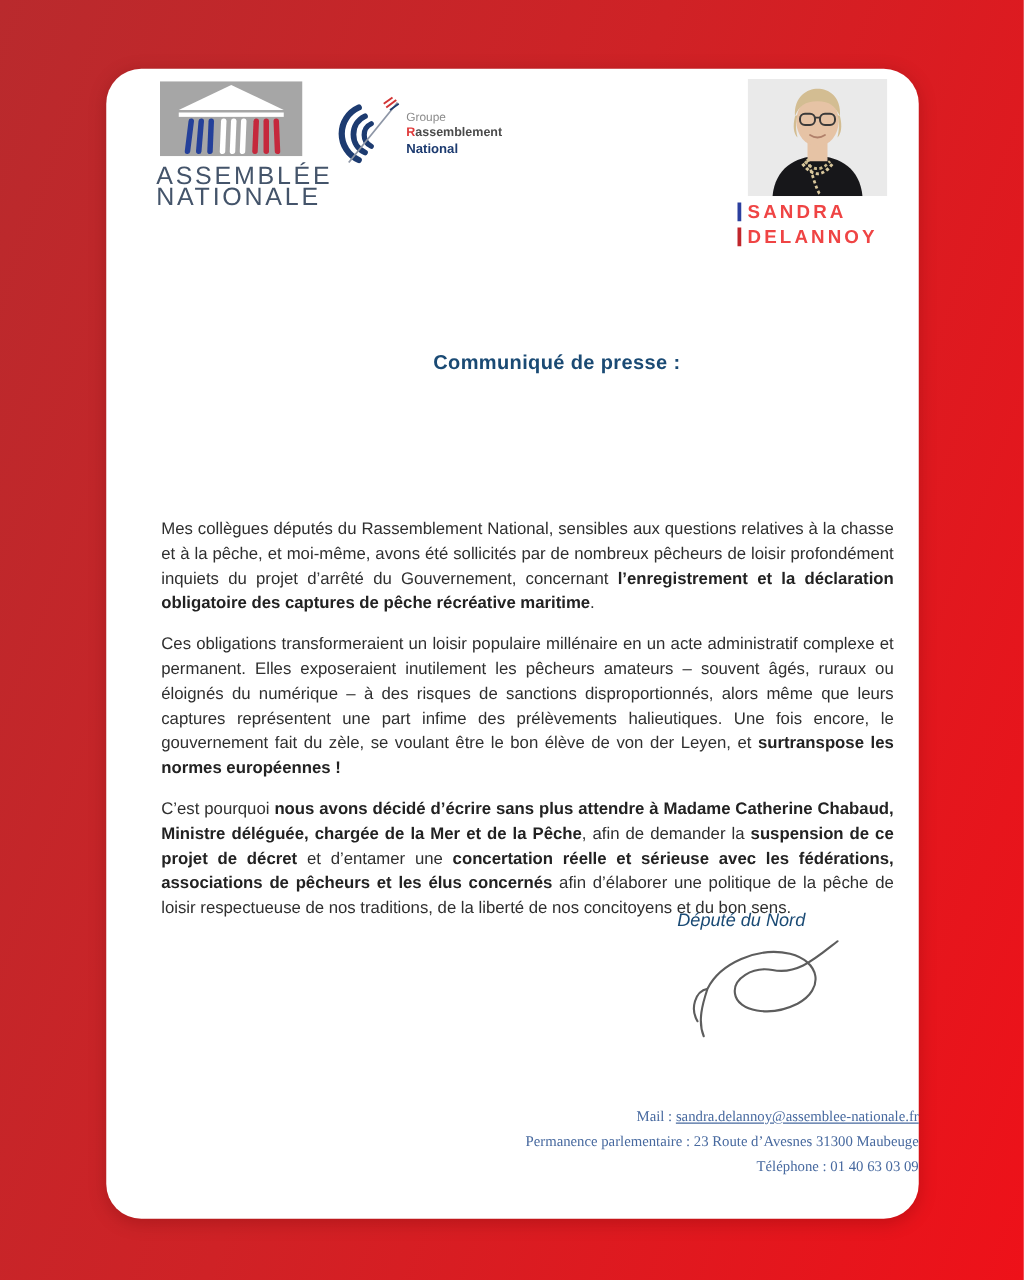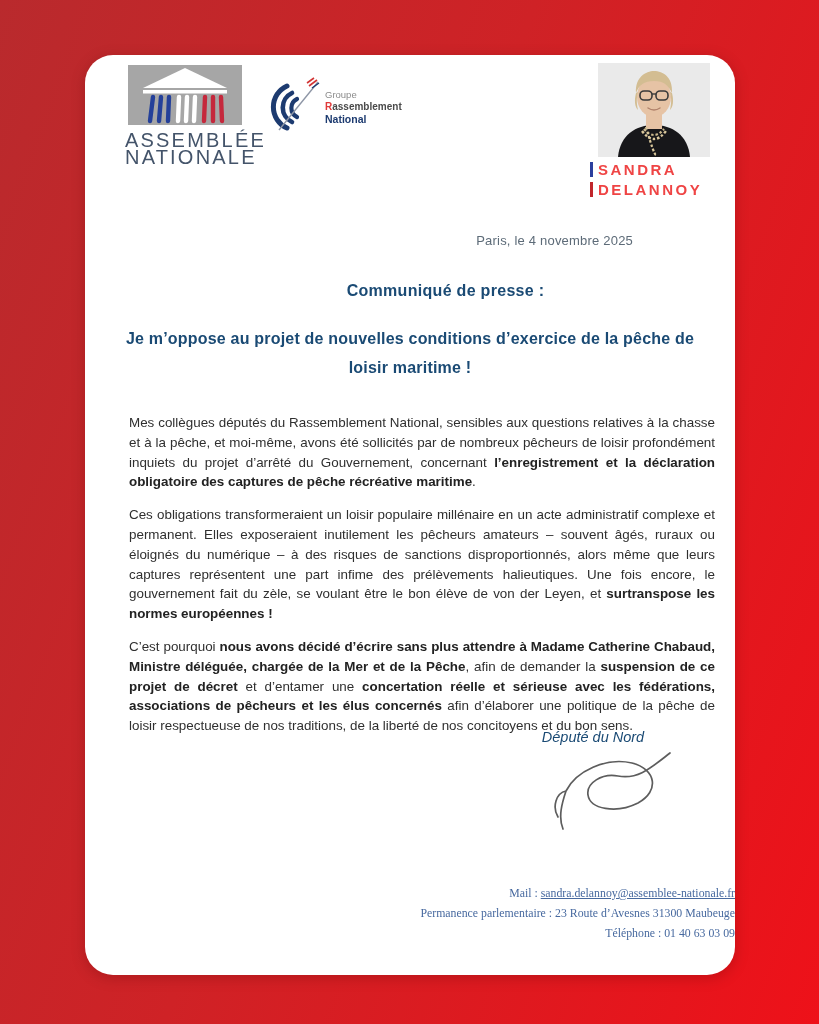--- a/index.html
+++ b/index.html
@@ -114,24 +114,22 @@
     <div class="deputy-row">
       <div class="bar bar-blue"></div>
       <span>SANDRA</span>
     </div>
     <div class="deputy-row">
       <div class="bar bar-red"></div>
       <span>DELANNOY</span>
     </div>
   </div>
 
-  <div class="dateline">Paris, le 4 novembre 2025</div>
 
   <div class="title">Communiqué de presse :</div>
-  <div class="headline">Je m’oppose au projet de nouvelles conditions d’exercice de la pêche de loisir maritime !</div>
 
   <div class="letter-body">
     <p><span>Mes collègues députés du Rassemblement National, sensibles aux questions relatives à la chasse et à la pêche, et moi-même, avons été sollicités par de nombreux pêcheurs de loisir profondément inquiets du projet d’arrêté du Gouvernement, concernant </span><b>l’enregistrement et la déclaration obligatoire des captures de pêche récréative maritime</b><span>.</span></p>
     <p><span>Ces obligations transformeraient un loisir populaire millénaire en un acte administratif complexe et permanent. Elles exposeraient inutilement les pêcheurs amateurs – souvent âgés, ruraux ou éloignés du numérique – à des risques de sanctions disproportionnés, alors même que leurs captures représentent une part infime des prélèvements halieutiques. Une fois encore, le gouvernement fait du zèle, se voulant être le bon élève de von der Leyen, et </span><b>surtranspose les normes européennes !</b></p>
     <p><span>C’est pourquoi </span><b>nous avons décidé d’écrire sans plus attendre à Madame Catherine Chabaud, Ministre déléguée, chargée de la Mer et de la Pêche</b><span>, afin de demander la </span><b>suspension de ce projet de décret</b><span> et d’entamer une </span><b>concertation réelle et sérieuse avec les fédérations, associations de pêcheurs et les élus concernés</b><span> afin d’élaborer une politique de la pêche de loisir respectueuse de nos traditions, de la liberté de nos concitoyens et du bon sens.</span></p>
   </div>
 
   <div class="signature">
     <div class="sig-role">Député du Nord</div>
     <svg class="sig-scribble" width="130" height="88" viewBox="0 0 130 88">

